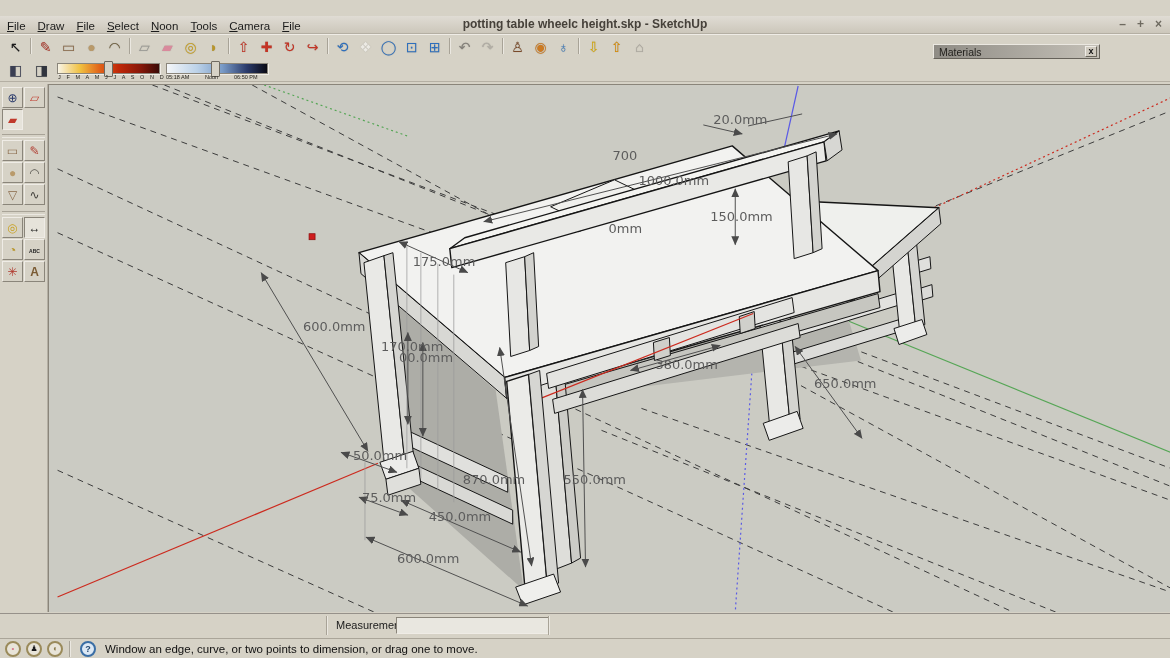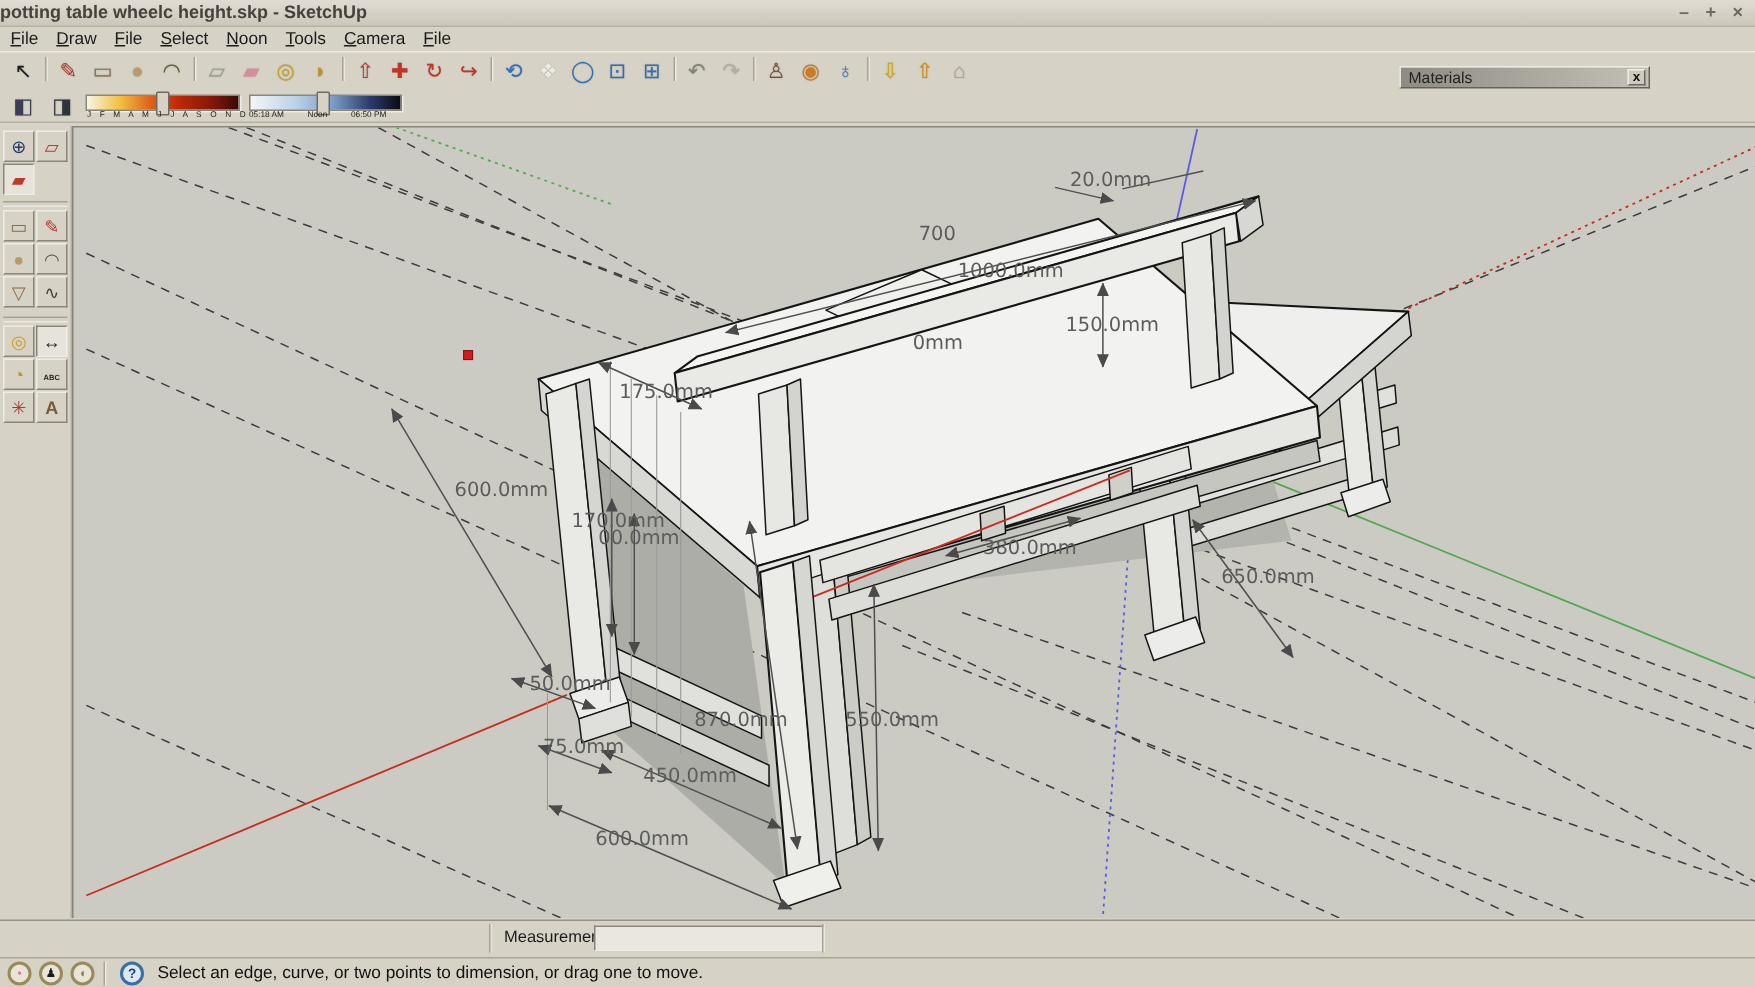--- a/index.html
+++ b/index.html
@@ -1,21 +1,21 @@
 <!DOCTYPE html>
 <html><head>
 <meta charset="utf-8">
 <style>
   html,body{margin:0;padding:0}
   body{width:1170px;height:658px;position:relative;font-family:"Liberation Sans",sans-serif;
        background:#d6d2c6;overflow:hidden;-webkit-font-smoothing:antialiased}
   
-  .titlebar{position:absolute;left:0;top:0;right:0;height:17px;
+  .titlebar{position:absolute;left:0;top:16px;right:0;height:17px;
     background:linear-gradient(#e0dcd4,#ccc7bb);border-bottom:1px solid #b4afa3;
-    text-align:left;font-size:12px;font-weight:bold;color:#46413a;line-height:17px}
+    text-align:center;font-size:12px;font-weight:bold;color:#46413a;line-height:17px}
   .winbtns{position:absolute;right:8px;top:0;height:17px;display:flex;gap:11px;align-items:center}
   .winbtns span{color:#6e6a60;font-size:12px;font-weight:bold;line-height:17px;cursor:default}
   
   .menubar{position:absolute;left:0;top:18px;right:0;height:15px;font-size:11.5px;color:#1b1b1b;
     display:flex;gap:12px;padding-left:7px;align-items:center}
   .menubar span::first-letter{text-decoration:underline}
   
   .tbrow{position:absolute;left:0;right:0;background:#d6d2c6}
   .row1{top:34px;height:23px;border-top:1px solid #efece6;border-bottom:1px solid #c2bdb1}
   .row2{top:58px;height:23px;border-bottom:1px solid #b4afa3}
@@ -299,14 +299,14 @@
   <input value="" style="">
   <span class="vgr" style="left:548px"></span>
 </div>
 
 <div class="status">
   <span class="coin" style="color:#d87a8c">•</span>
   <span class="coin" style="color:#1a1a1a">♟</span>
   <span class="coin" style="color:#8a7a4a">◖</span>
   <span class="stsep"></span>
   <span class="helpc">?</span>
-  <span class="statmsg">Select an edge, curve, or two points to dimension, or drag one to move.</span>
+  <span class="statmsg">Window an edge, curve, or two points to dimension, or drag one to move.</span>
 </div>
 
 </body></html>

